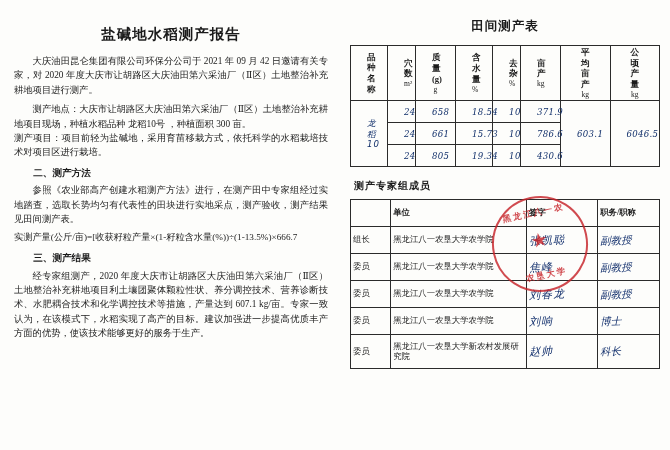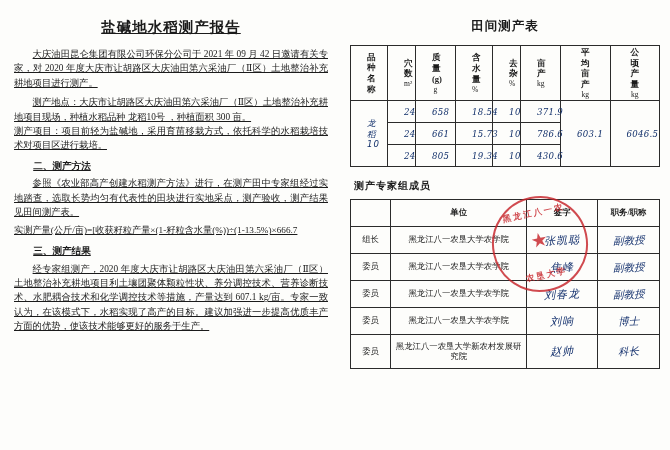--- a/index.html
+++ b/index.html
@@ -21,23 +21,22 @@
     background: #fdfdfb;
   }
 
   
   .left {
     position: absolute;
     left: 0;
     top: 0;
     width: 340px;
     height: 392px;
-    padding: 16px 12px 8px 14px;
+    padding: 23px 12px 8px 14px;
     box-sizing: border-box;
-    text-decoration: underline;
   }
   .doc-title {
     text-align: center;
     font-size: 14.5px;
     font-weight: bold;
     letter-spacing: 1px;
     margin: 2px 0 10px 0;
     font-family: "Liberation Serif", "DejaVu Serif", serif;
   }
   .para {
@@ -134,21 +133,20 @@
     margin-top: 12px;
   }
   table.members-tbl {
     border-collapse: collapse;
     width: 100%;
     table-layout: fixed;
   }
   table.members-tbl td {
     border: 1px solid #2b2b2b;
     font-size: 8.4px;
-    text-align: center;
     vertical-align: middle;
     height: 24px;
     padding: 1px 2px;
     line-height: 1.2;
   }
   .mt-head {
     font-weight: bold;
     font-size: 9px;
   }
   .members-head-row td {

